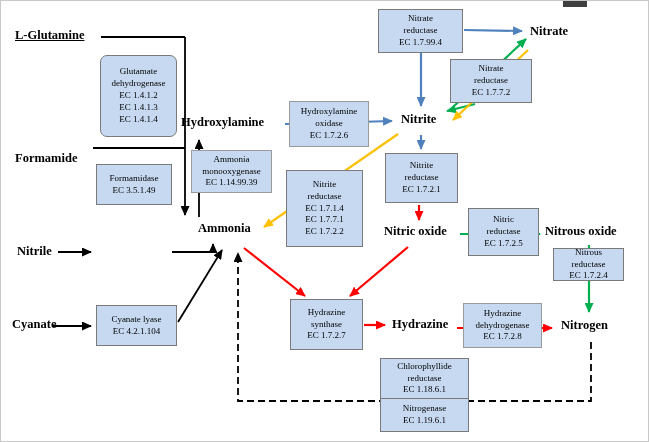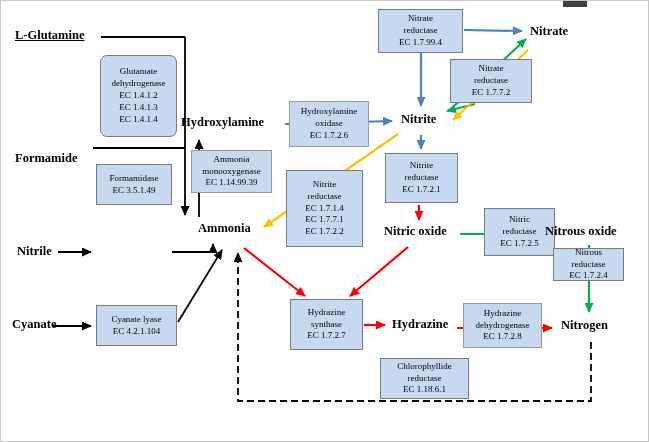--- a/index.html
+++ b/index.html
@@ -121,21 +121,21 @@
     <div>EC 1.7.2.2</div>
   </div>
 
   <div class="box" style="left:384px;top:152px;width:73px;height:50px;">
     <div>Nitrite</div>
     <div>reductase</div>
     <div>EC 1.7.2.1</div>
   </div>
 
 
-  <div class="box" style="left:467px;top:207px;width:71px;height:48px;margin-left:16px;">
+  <div class="box" style="left:467px;top:207px;width:71px;height:48px;">
     <div>Nitric</div>
     <div>reductase</div>
     <div>EC 1.7.2.5</div>
   </div>
 
   <div class="box" style="left:552px;top:247px;width:71px;height:33px;">
     <div>Nitrous</div>
     <div>reductase</div>
     <div>EC 1.7.2.4</div>
   </div>
@@ -156,20 +156,24 @@
     <div>dehydrogenase</div>
     <div>EC 1.7.2.8</div>
   </div>
 
   <div class="box" style="left:379px;top:357px;width:89px;height:41px;">
     <div>Chlorophyllide</div>
     <div>reductase</div>
     <div>EC 1.18.6.1</div>
   </div>
 
+  <div class="box" style="left:379px;top:397px;width:89px;height:34px;">
+    <div>Nitrogenase</div>
+    <div>EC 1.19.6.1</div>
+  </div>
 
   <div class="met" style="left:14px;top:27px;text-decoration:underline;">L-Glutamine</div>
   <div class="met" style="left:14px;top:122px;margin-top:28px;">Formamide</div>
   <div class="met" style="left:16px;top:243px;">Nitrile</div>
   <div class="met" style="left:11px;top:316px;">Cyanate</div>
   <div class="met" style="left:180px;top:114px;">Hydroxylamine</div>
   <div class="met" style="left:197px;top:220px;">Ammonia</div>
   <div class="met" style="left:529px;top:23px;">Nitrate</div>
   <div class="met" style="left:400px;top:111px;">Nitrite</div>
   <div class="met" style="left:383px;top:223px;">Nitric oxide</div>

